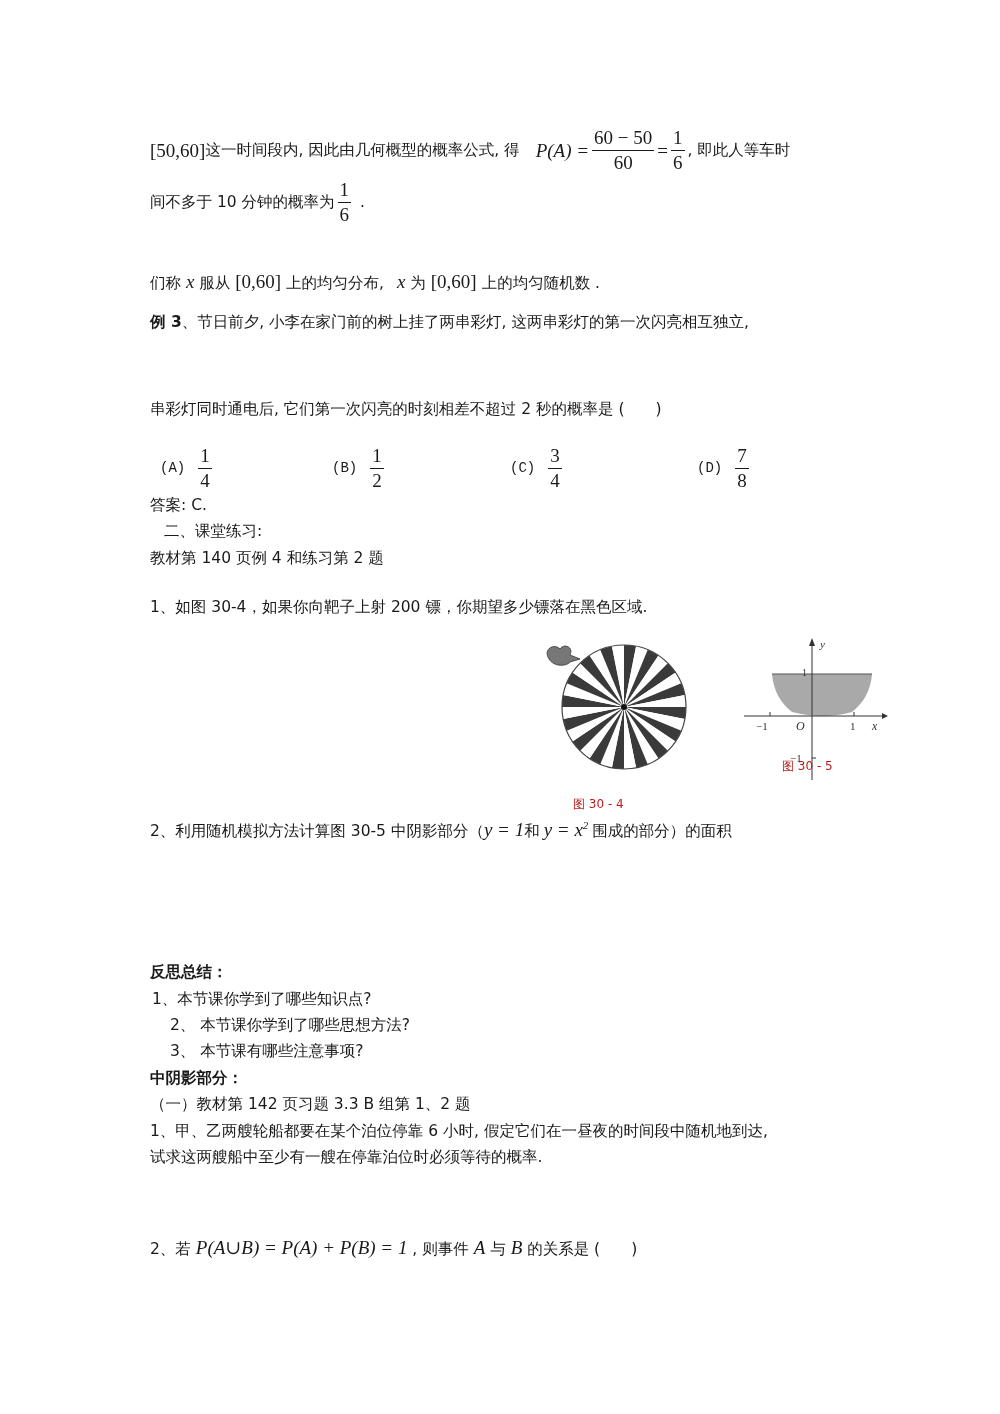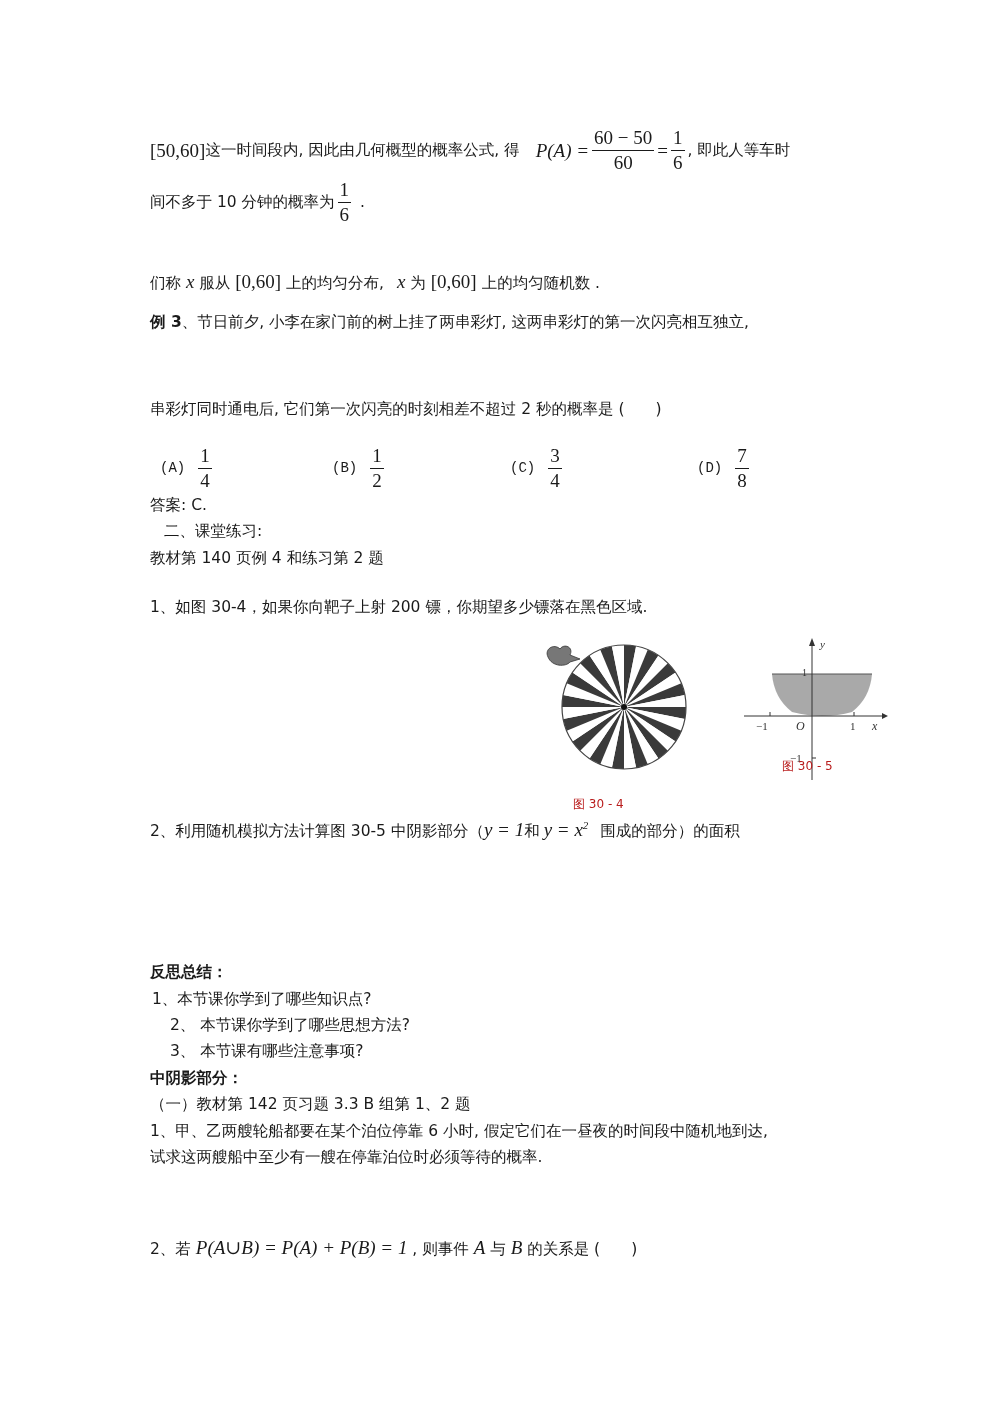--- a/index.html
+++ b/index.html
@@ -171,21 +171,21 @@
     <text x="130" y="94" font-size="12" font-style="italic" font-family="Liberation Serif, serif" fill="#333">x</text>
     <text x="48" y="126" font-size="11" font-family="Liberation Serif, serif" fill="#333">−1</text>
   </svg>
   <div class="caption" style="left:782px; top:758px;">图 30 - 5</div>
 
   <div class="line" style="top:820px; display:flex; align-items:baseline;">
     <span>2、利用随机模拟方法计算图 30-5 中阴影部分（</span>
     <span class="math it">y = 1</span>
     <span>和</span>
     <span class="math it" style="margin-left:4px;"><span>y = x</span><sup>2</sup></span>
-    <span style="margin-left:12px;">围成的部分）的面积</span>
+    <span style="margin-left:4px;">围成的部分）的面积</span>
   </div>
 
   <div class="line bold" style="top:965px;">反思总结：</div>
   <div class="line" style="top:992px; left:152px;">1、本节课你学到了哪些知识点?</div>
   <div class="line" style="top:1018px; left:170px;text-align:right;">2、 本节课你学到了哪些思想方法?</div>
   <div class="line" style="top:1044px; left:170px;">3、 本节课有哪些注意事项?</div>
 
   <div class="line bold" style="top:1071px;">中阴影部分：</div>
   <div class="line" style="top:1097px;">（一）教材第 142 页习题 3.3  B 组第 1、2 题</div>
   <div class="line" style="top:1124px;">1、甲、乙两艘轮船都要在某个泊位停靠 6 小时, 假定它们在一昼夜的时间段中随机地到达,</div>

